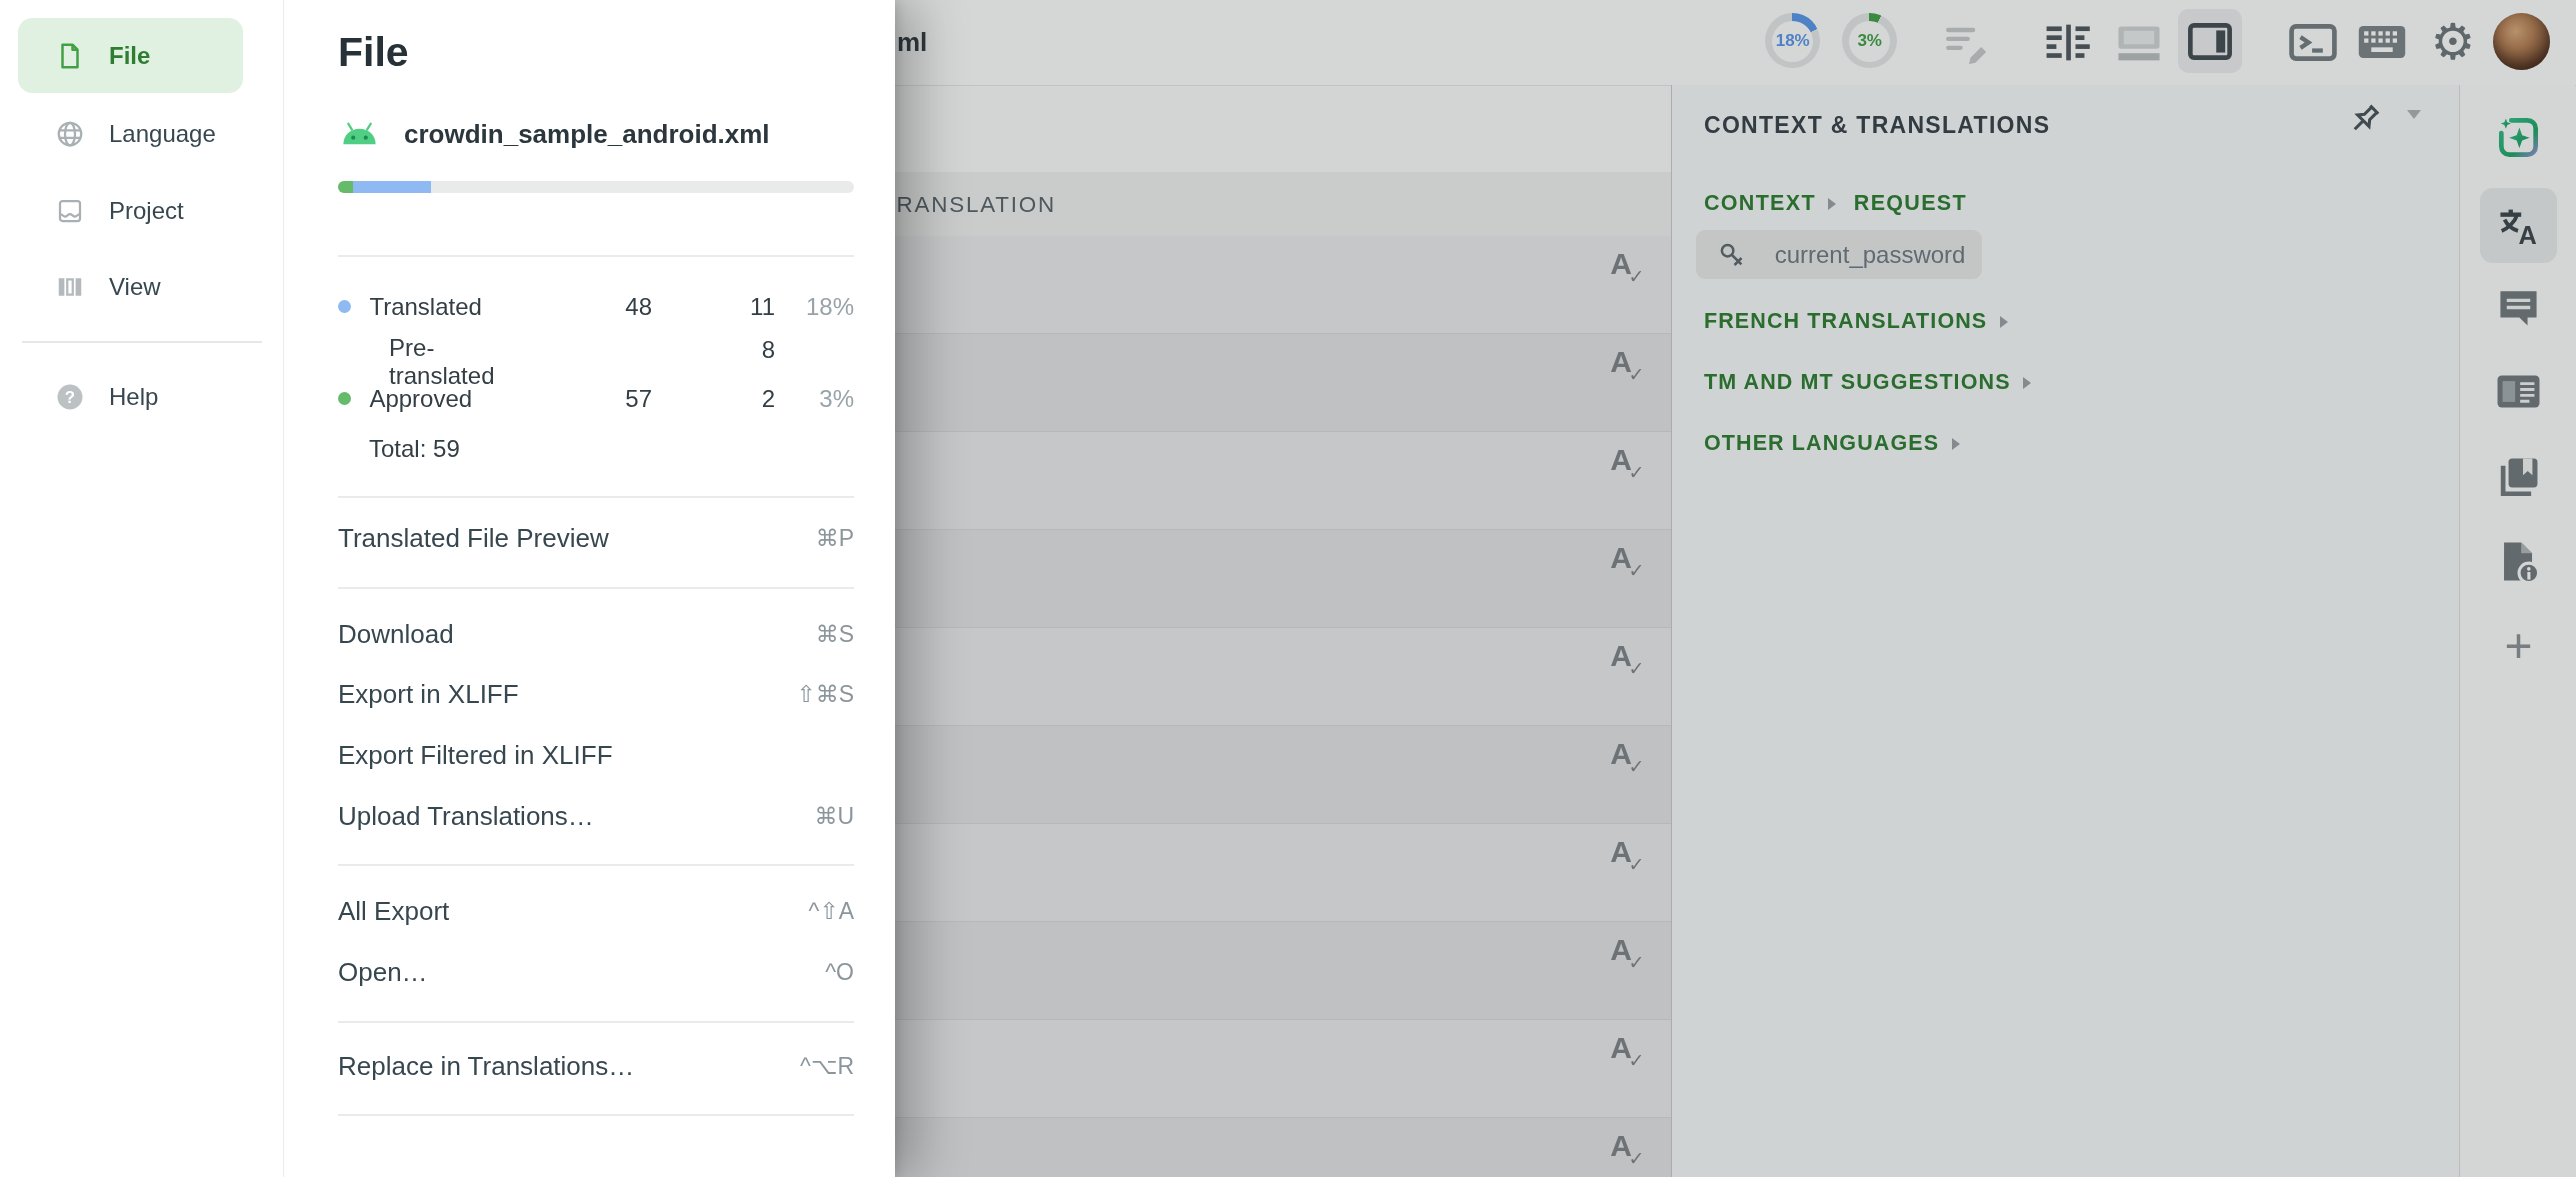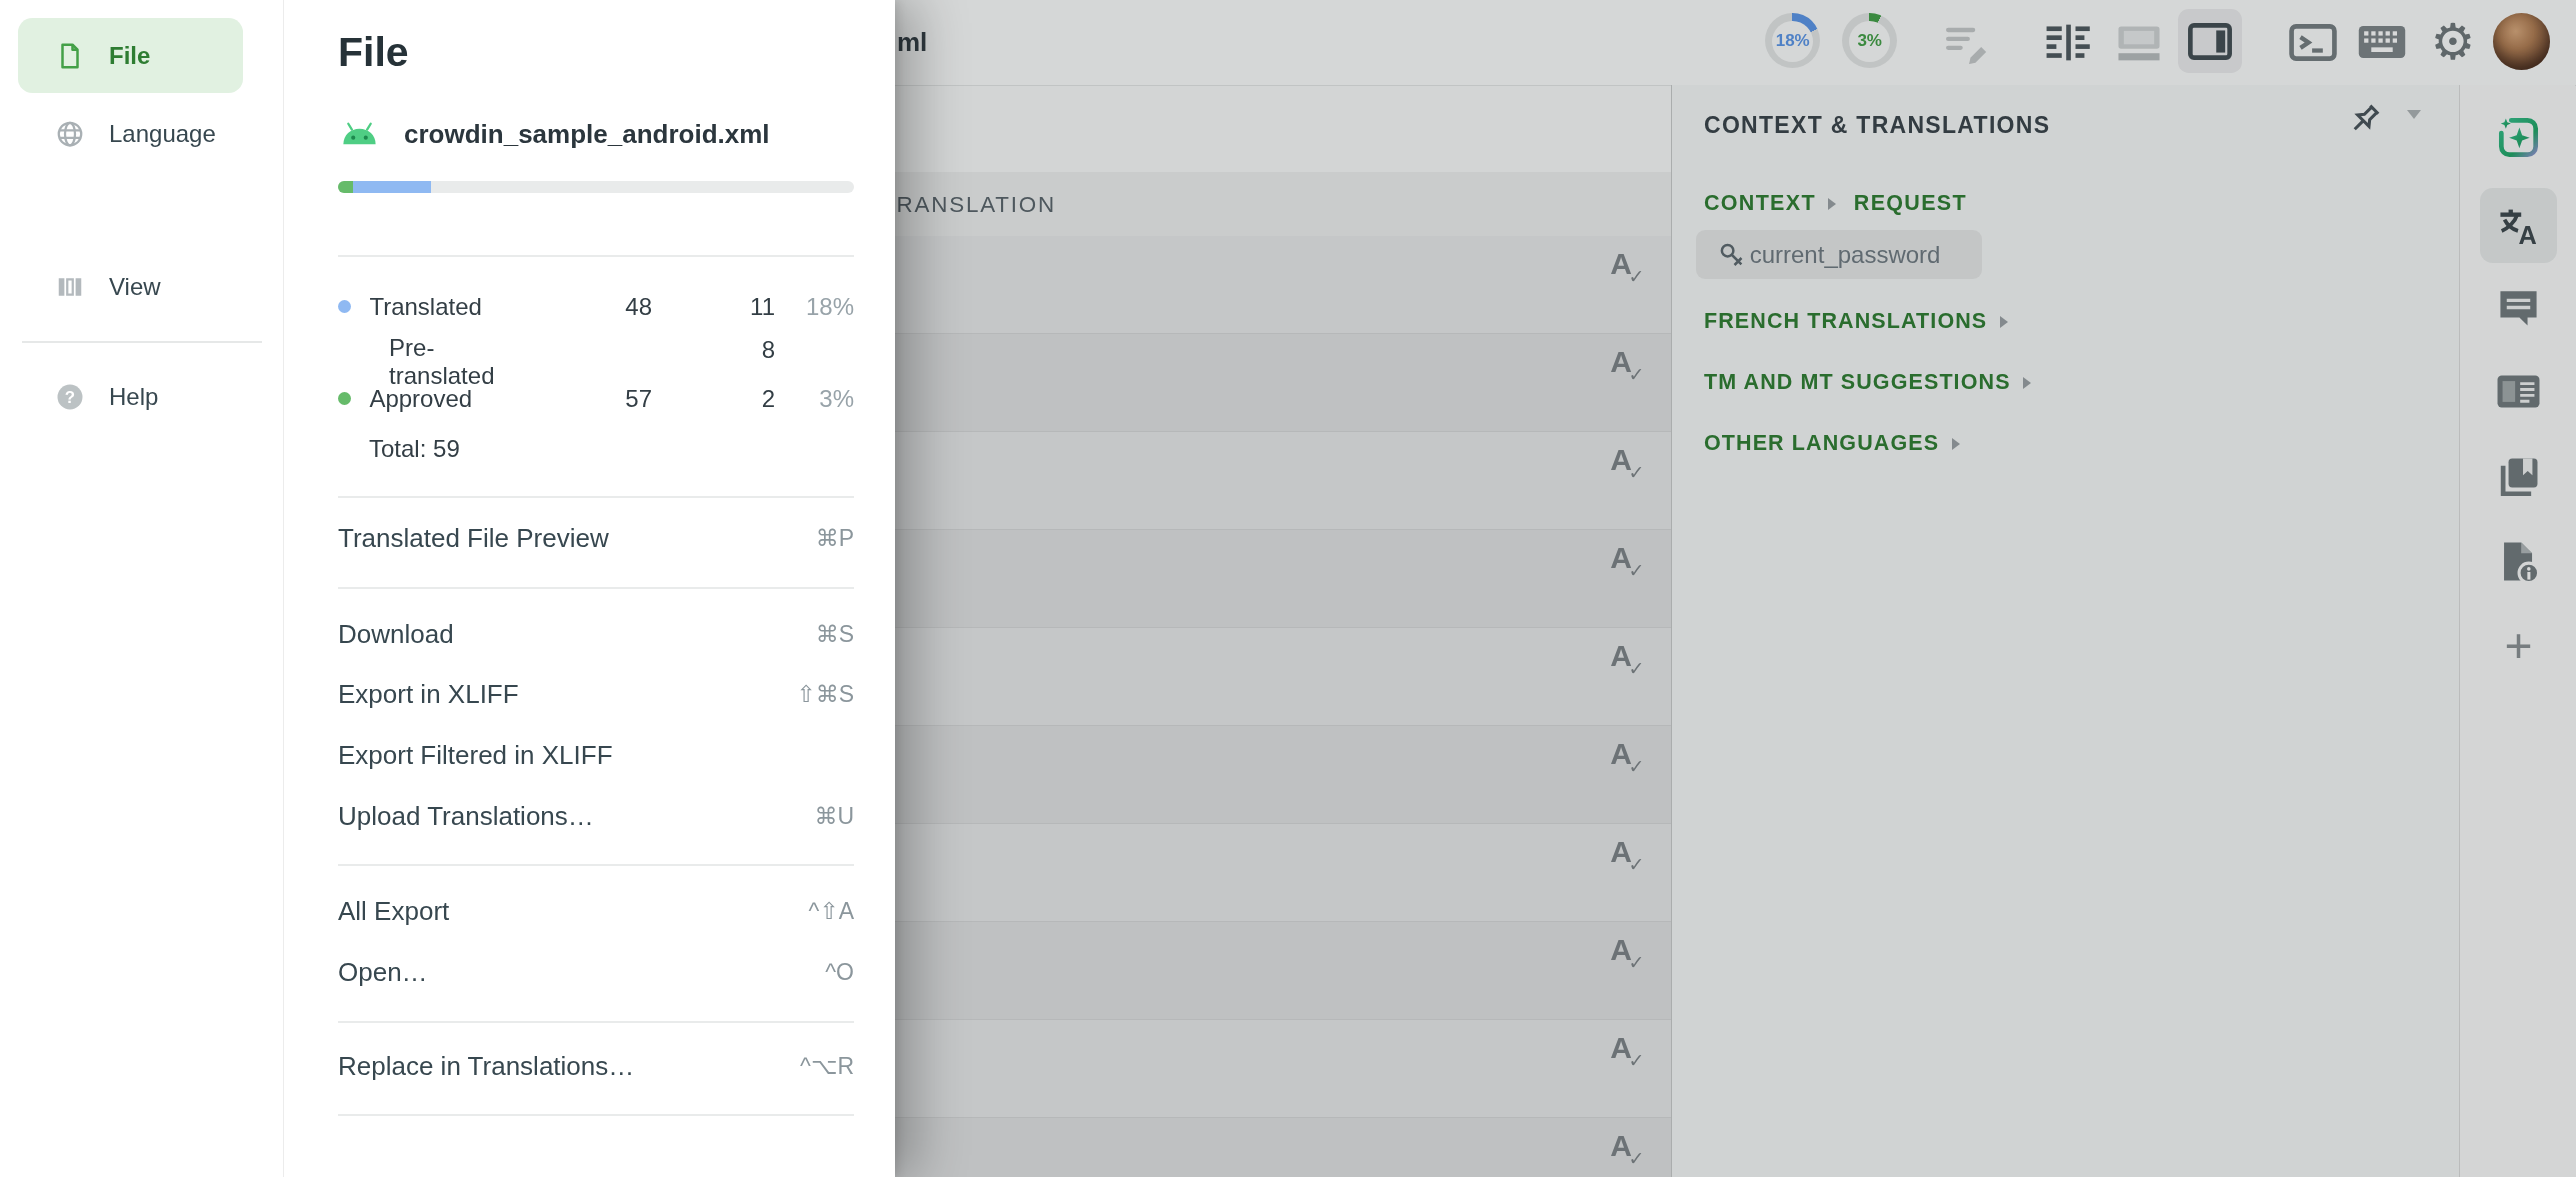--- a/index.html
+++ b/index.html
@@ -45,21 +45,21 @@
   
   .ctx-panel{position:absolute;left:1387px;top:85px;width:788px;bottom:0;background:#f6f8f8;border-left:1.8px solid #c8caca;box-sizing:border-box;}
   .ctx-title{position:absolute;left:32px;top:27px;font-size:23px;font-weight:600;letter-spacing:1.3px;color:#39434a;}
   .pin-btn{position:absolute;left:672px;top:14.3px;width:41px;height:41px;display:flex;align-items:center;justify-content:center;}
   .chev-btn{position:absolute;left:735px;top:25px;width:27px;height:21.5px;}
   .chev-down{width:0;height:0;border:7.2px solid transparent;border-top:9px solid #aeb4b6;}
   .ctx-links{position:absolute;left:32px;top:106px;display:flex;align-items:center;gap:12px;}
   .glink{font-size:21.5px;font-weight:700;letter-spacing:1.3px;color:#2e7d32;}
   .sm-chev{width:0;height:0;border:6.3px solid transparent;border-left:8px solid #9aa1a5;margin-top:1.8px;}
   .key-chip{position:absolute;left:24px;top:145px;width:286px;height:49px;border-radius:9px;background:#e7e9e9;
-            display:flex;align-items:center;gap:2px;padding-left:19.7px;box-sizing:border-box;}
+            display:flex;align-items:center;gap:27px;padding-left:19.7px;box-sizing:border-box;}
   .key-chip span{font-size:24px;color:#6f7a82;}
   .ctx-section{position:absolute;left:32px;display:flex;align-items:center;gap:12.5px;}
   .ctx-section span{font-size:21.5px;font-weight:700;letter-spacing:1.1px;color:#2e7d32;}
 
   
   .strip{position:absolute;left:2175px;top:85px;width:116px;bottom:0;background:#fafbfb;border-left:0.9px solid #dcdddd;box-sizing:border-box;}
   .strip-icon{position:absolute;left:35px;width:47px;height:47px;display:flex;align-items:center;justify-content:center;}
   .strip-sel{position:absolute;left:19.7px;top:103px;width:77px;height:75px;border-radius:12.5px;background:#e9ebeb;}
   .strip-plus{font-size:48px;font-weight:300;color:#8b9195;line-height:1;}
 
@@ -474,20 +474,29 @@
     <div class="side-item" style="top:96px">
       <span class="icn">
         <svg width="30" height="30" viewBox="0 0 24 24" fill="none" stroke="#a9b0b4" stroke-width="1.8">
             <circle cx="12" cy="12" r="9"></circle>
             <ellipse cx="12" cy="12" rx="4" ry="9"></ellipse>
             <path d="M3.5 9h17M3.5 15h17"></path>
           </svg>
       </span>
       <span>Language</span>
     </div>
+    <div class="side-item" style="top:173px">
+      <span class="icn">
+        <svg width="30" height="30" viewBox="0 0 24 24" fill="none" stroke="#a9b0b4" stroke-width="1.8" stroke-linejoin="round">
+            <rect x="4" y="4" width="16" height="16" rx="2"></rect>
+            <path d="M4 14.5c2 0 2.5 2 4 2s2.5-2 4-2 2.5 2 4 2 2-2 4-2"></path>
+          </svg>
+      </span>
+      <span>Project</span>
+    </div>
     <div class="side-item" style="top:249px">
       <span class="icn">
         <svg width="30" height="30" viewBox="0 0 24 24">
             <rect x="3" y="5" width="4.5" height="14" fill="#b3b9bd"></rect>
             <rect x="9.8" y="5.9" width="4.4" height="12.2" fill="none" stroke="#b3b9bd" stroke-width="1.8"></rect>
             <rect x="16.5" y="5" width="4.5" height="14" fill="#b3b9bd"></rect>
           </svg>
       </span>
       <span>View</span>
     </div>

